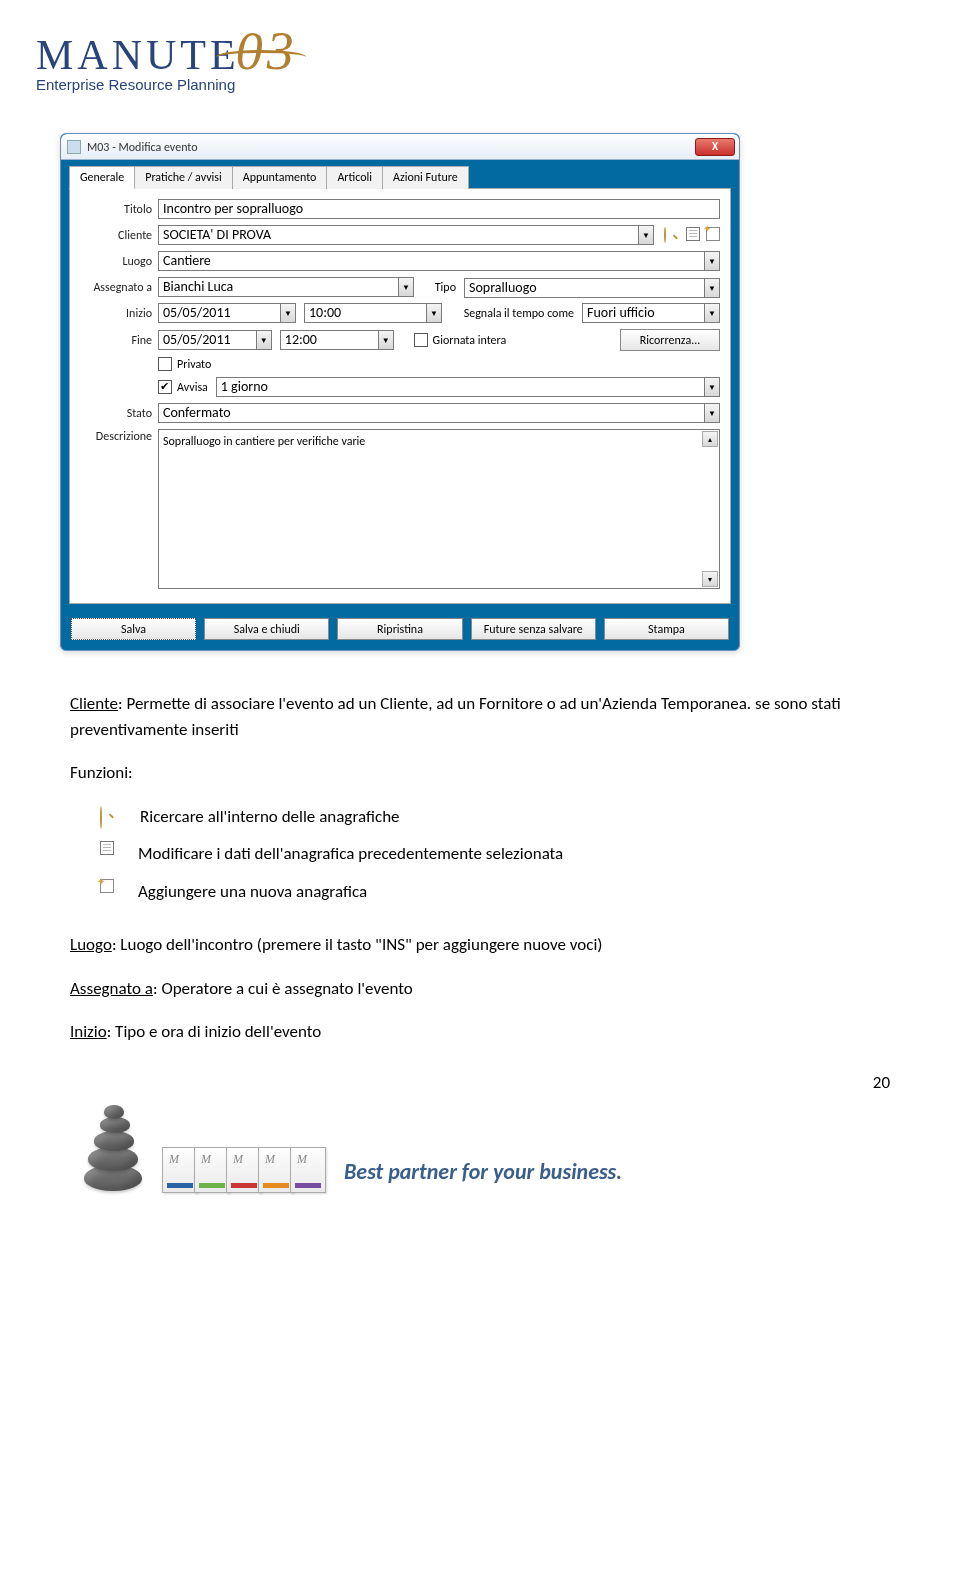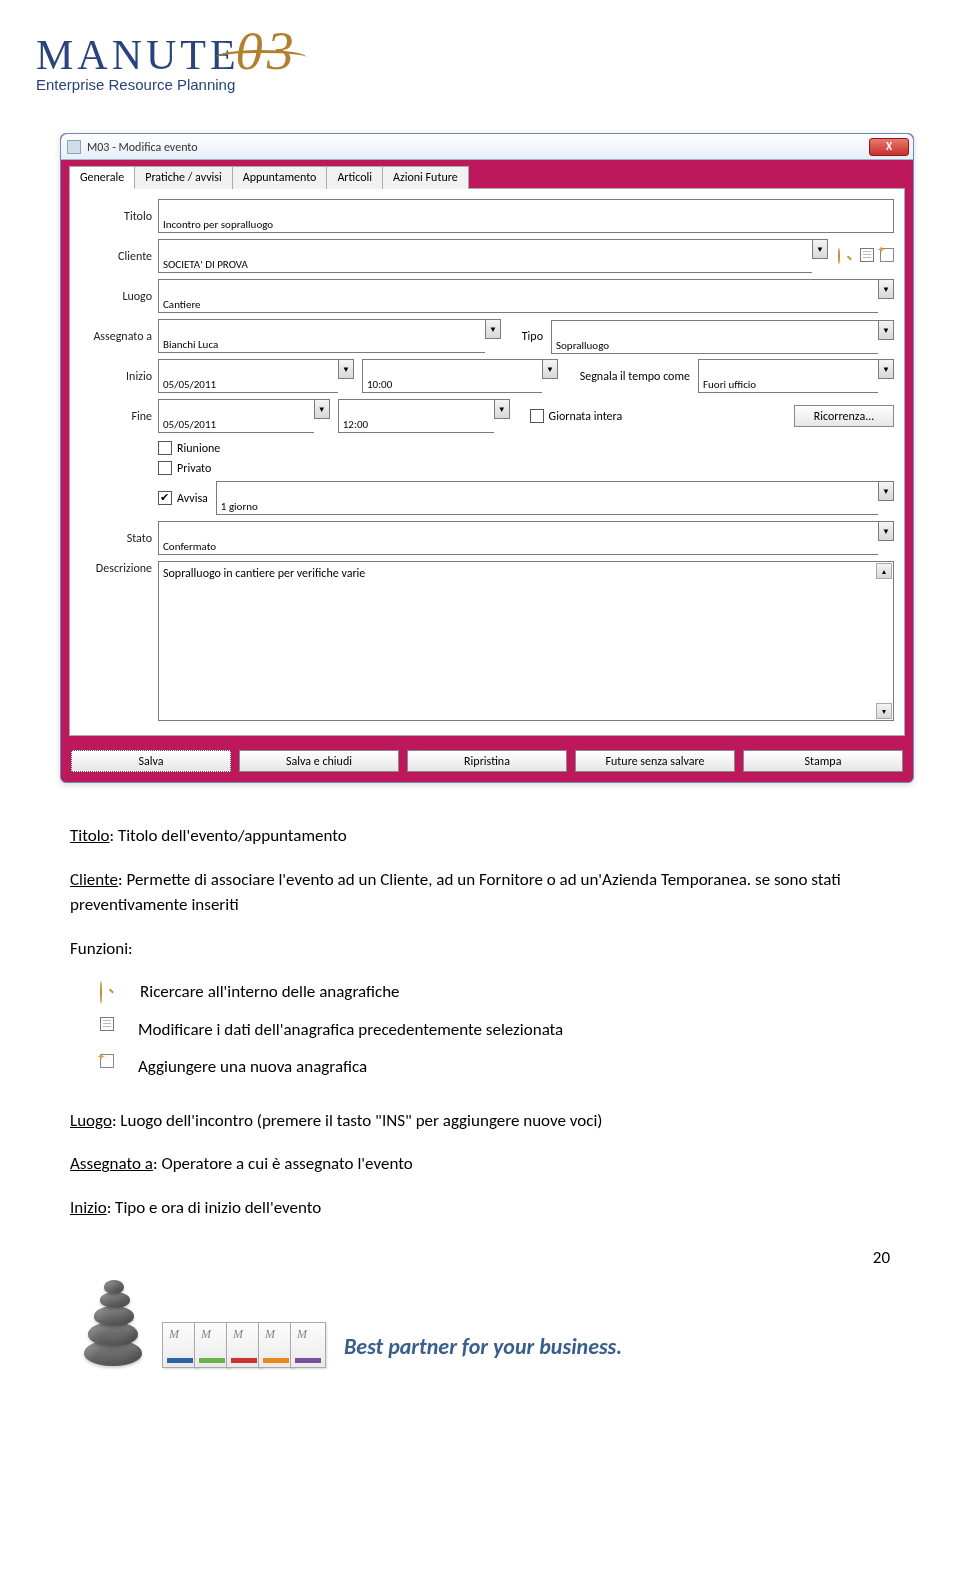--- a/index.html
+++ b/index.html
@@ -47,22 +47,22 @@
     margin-top: -6px;
   }
 
   
   .dialog-wrap {
     padding: 30px 60px 10px 60px;
   }
   .dialog {
     border: 1px solid #6c8ebf;
     border-radius: 6px;
-    width: 854px;
-    background: #be185d;
+    width: 680px;
+    background: #0369a1;
     box-shadow: 0 2px 6px rgba(0,0,0,.15);
     font-size: 12px;
   }
   .titlebar {
     display: flex;
     align-items: center;
     height: 26px;
     background: linear-gradient(#fdfefe,#e6eef7);
     border-bottom: 1px solid #9db4cf;
     border-radius: 6px 6px 0 0;
@@ -105,23 +105,23 @@
     padding:10px 10px 8px 10px;
     margin:-1px 8px 8px 8px;
   }
 
   
   .row { display:flex; align-items:center; margin-bottom:6px; }
   .lbl { width:78px; text-align:right; padding-right:6px; color:#222; }
   .field {
     border:1px solid #7a7a7a;
     height:20px; line-height:18px;
-    padding:16px 4px;
+    padding:0 4px;
     background:#fff;
-    font-size:11px;
+    font-size:14px;
   }
   .combo-wrap { display:flex; flex:1; }
   .combo-input { flex:1; border-right:none; }
   .combo-btn {
     width:16px; height:20px;
     border:1px solid #7a7a7a;
     background:linear-gradient(#f4f4f4,#d8d8d8);
     display:flex;align-items:center;justify-content:center;
     font-size:8px;
   }
@@ -328,25 +328,20 @@
           <div class="field combo-input">12:00</div>
           <div class="combo-btn">▼</div>
         </div>
         <div style="width:20px"></div>
         <span class="checkbox"></span>
         <span class="cb-label">Giornata intera</span>
         <div style="flex:1"></div>
         <div class="btn" style="min-width:100px">Ricorrenza...</div>
       </div>
 
-      <div class="row" style="margin-top:8px">
-        <div class="lbl"></div>
-        <span class="checkbox"></span>
-        <span class="cb-label">Riunione</span>
-      </div>
       <div class="row">
         <div class="lbl"></div>
         <span class="checkbox"></span>
         <span class="cb-label">Privato</span>
       </div>
       <div class="row">
         <div class="lbl"></div>
         <span class="checkbox checked"></span>
         <span class="cb-label" style="margin-right:8px">Avvisa</span>
         <div class="combo-wrap" style="width:110px">
@@ -377,23 +372,20 @@
       <div class="btn dashed">Salva</div>
       <div class="btn">Salva e chiudi</div>
       <div class="btn">Ripristina</div>
       <div class="btn">Future senza salvare</div>
       <div class="btn">Stampa</div>
     </div>
   </div>
 </div>
 
 <div class="doc-body">
-  <p>
-    <span class="uline">Titolo</span><span>: Titolo dell'evento/appuntamento</span>
-  </p>
   <p>
     <span class="uline">Cliente</span><span>: Permette di associare l'evento ad un Cliente, ad un Fornitore o ad un'Azienda Temporanea. se sono stati preventivamente inseriti</span>
   </p>
   <p>Funzioni:</p>
 
   <div class="bullet-row">
     <span class="mini-icon"><span class="icon-search"></span></span>
     <span>Ricercare all'interno delle anagrafiche</span>
   </div>
   <div class="bullet-row">

